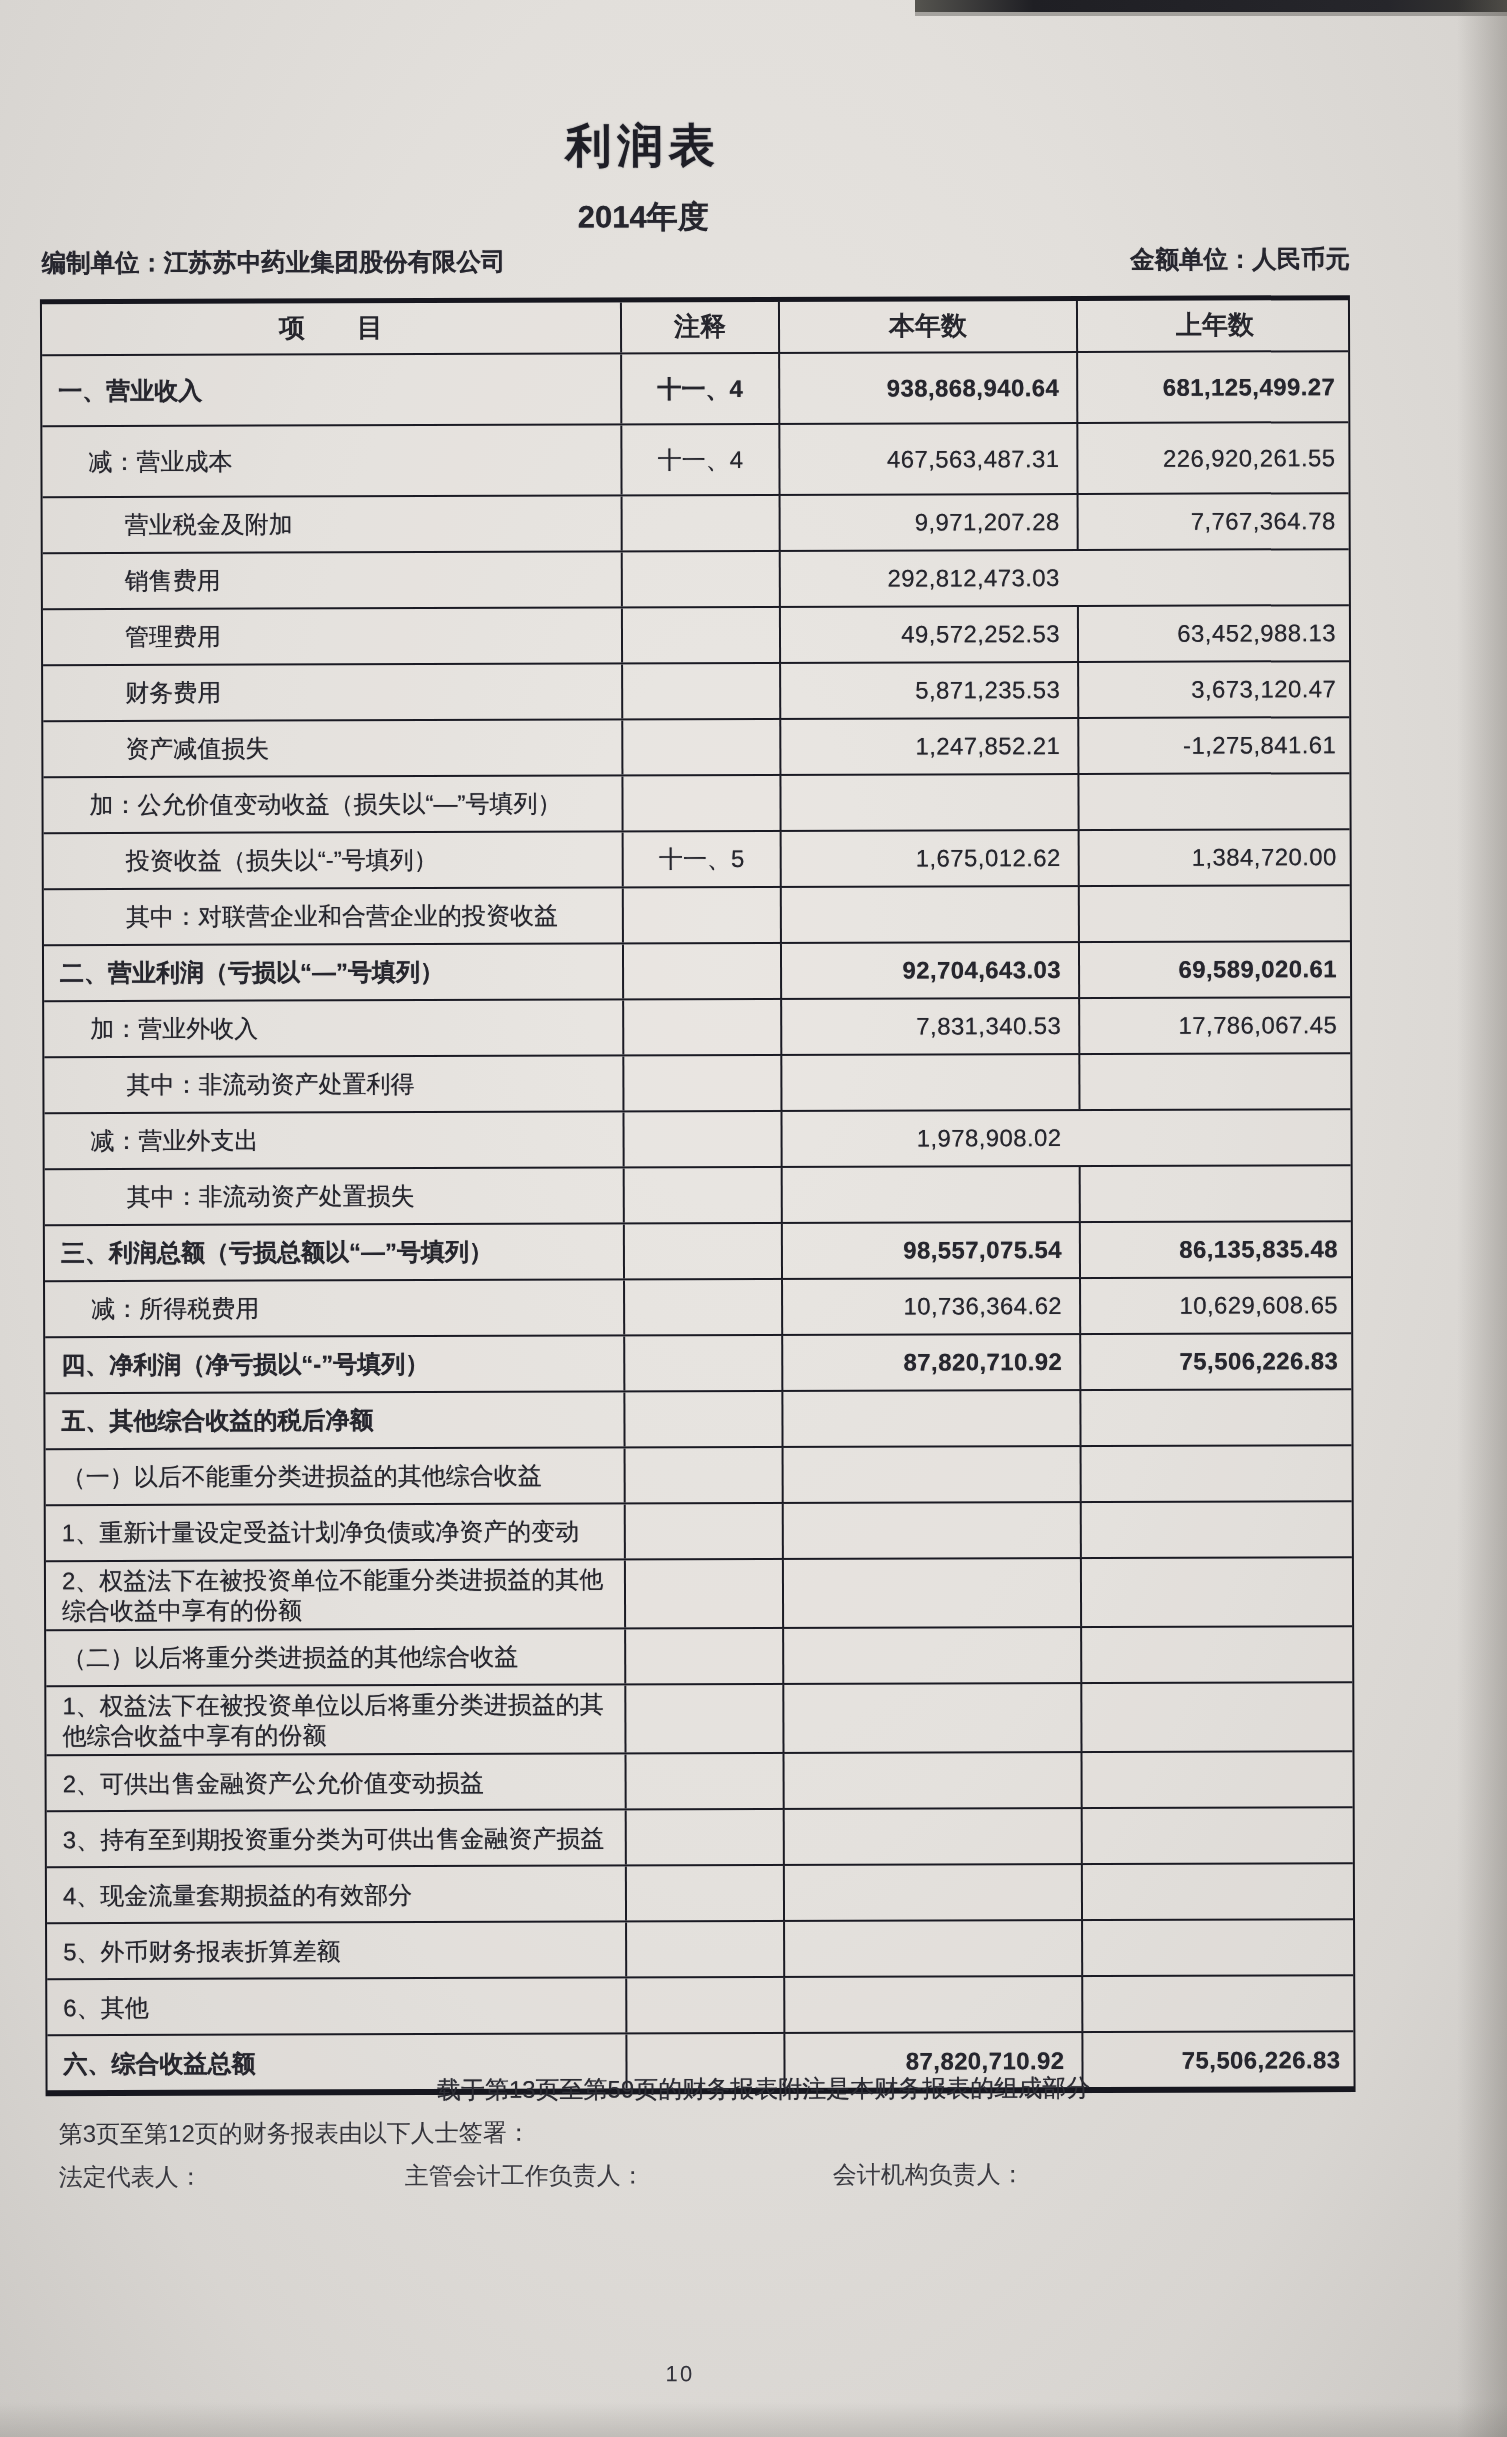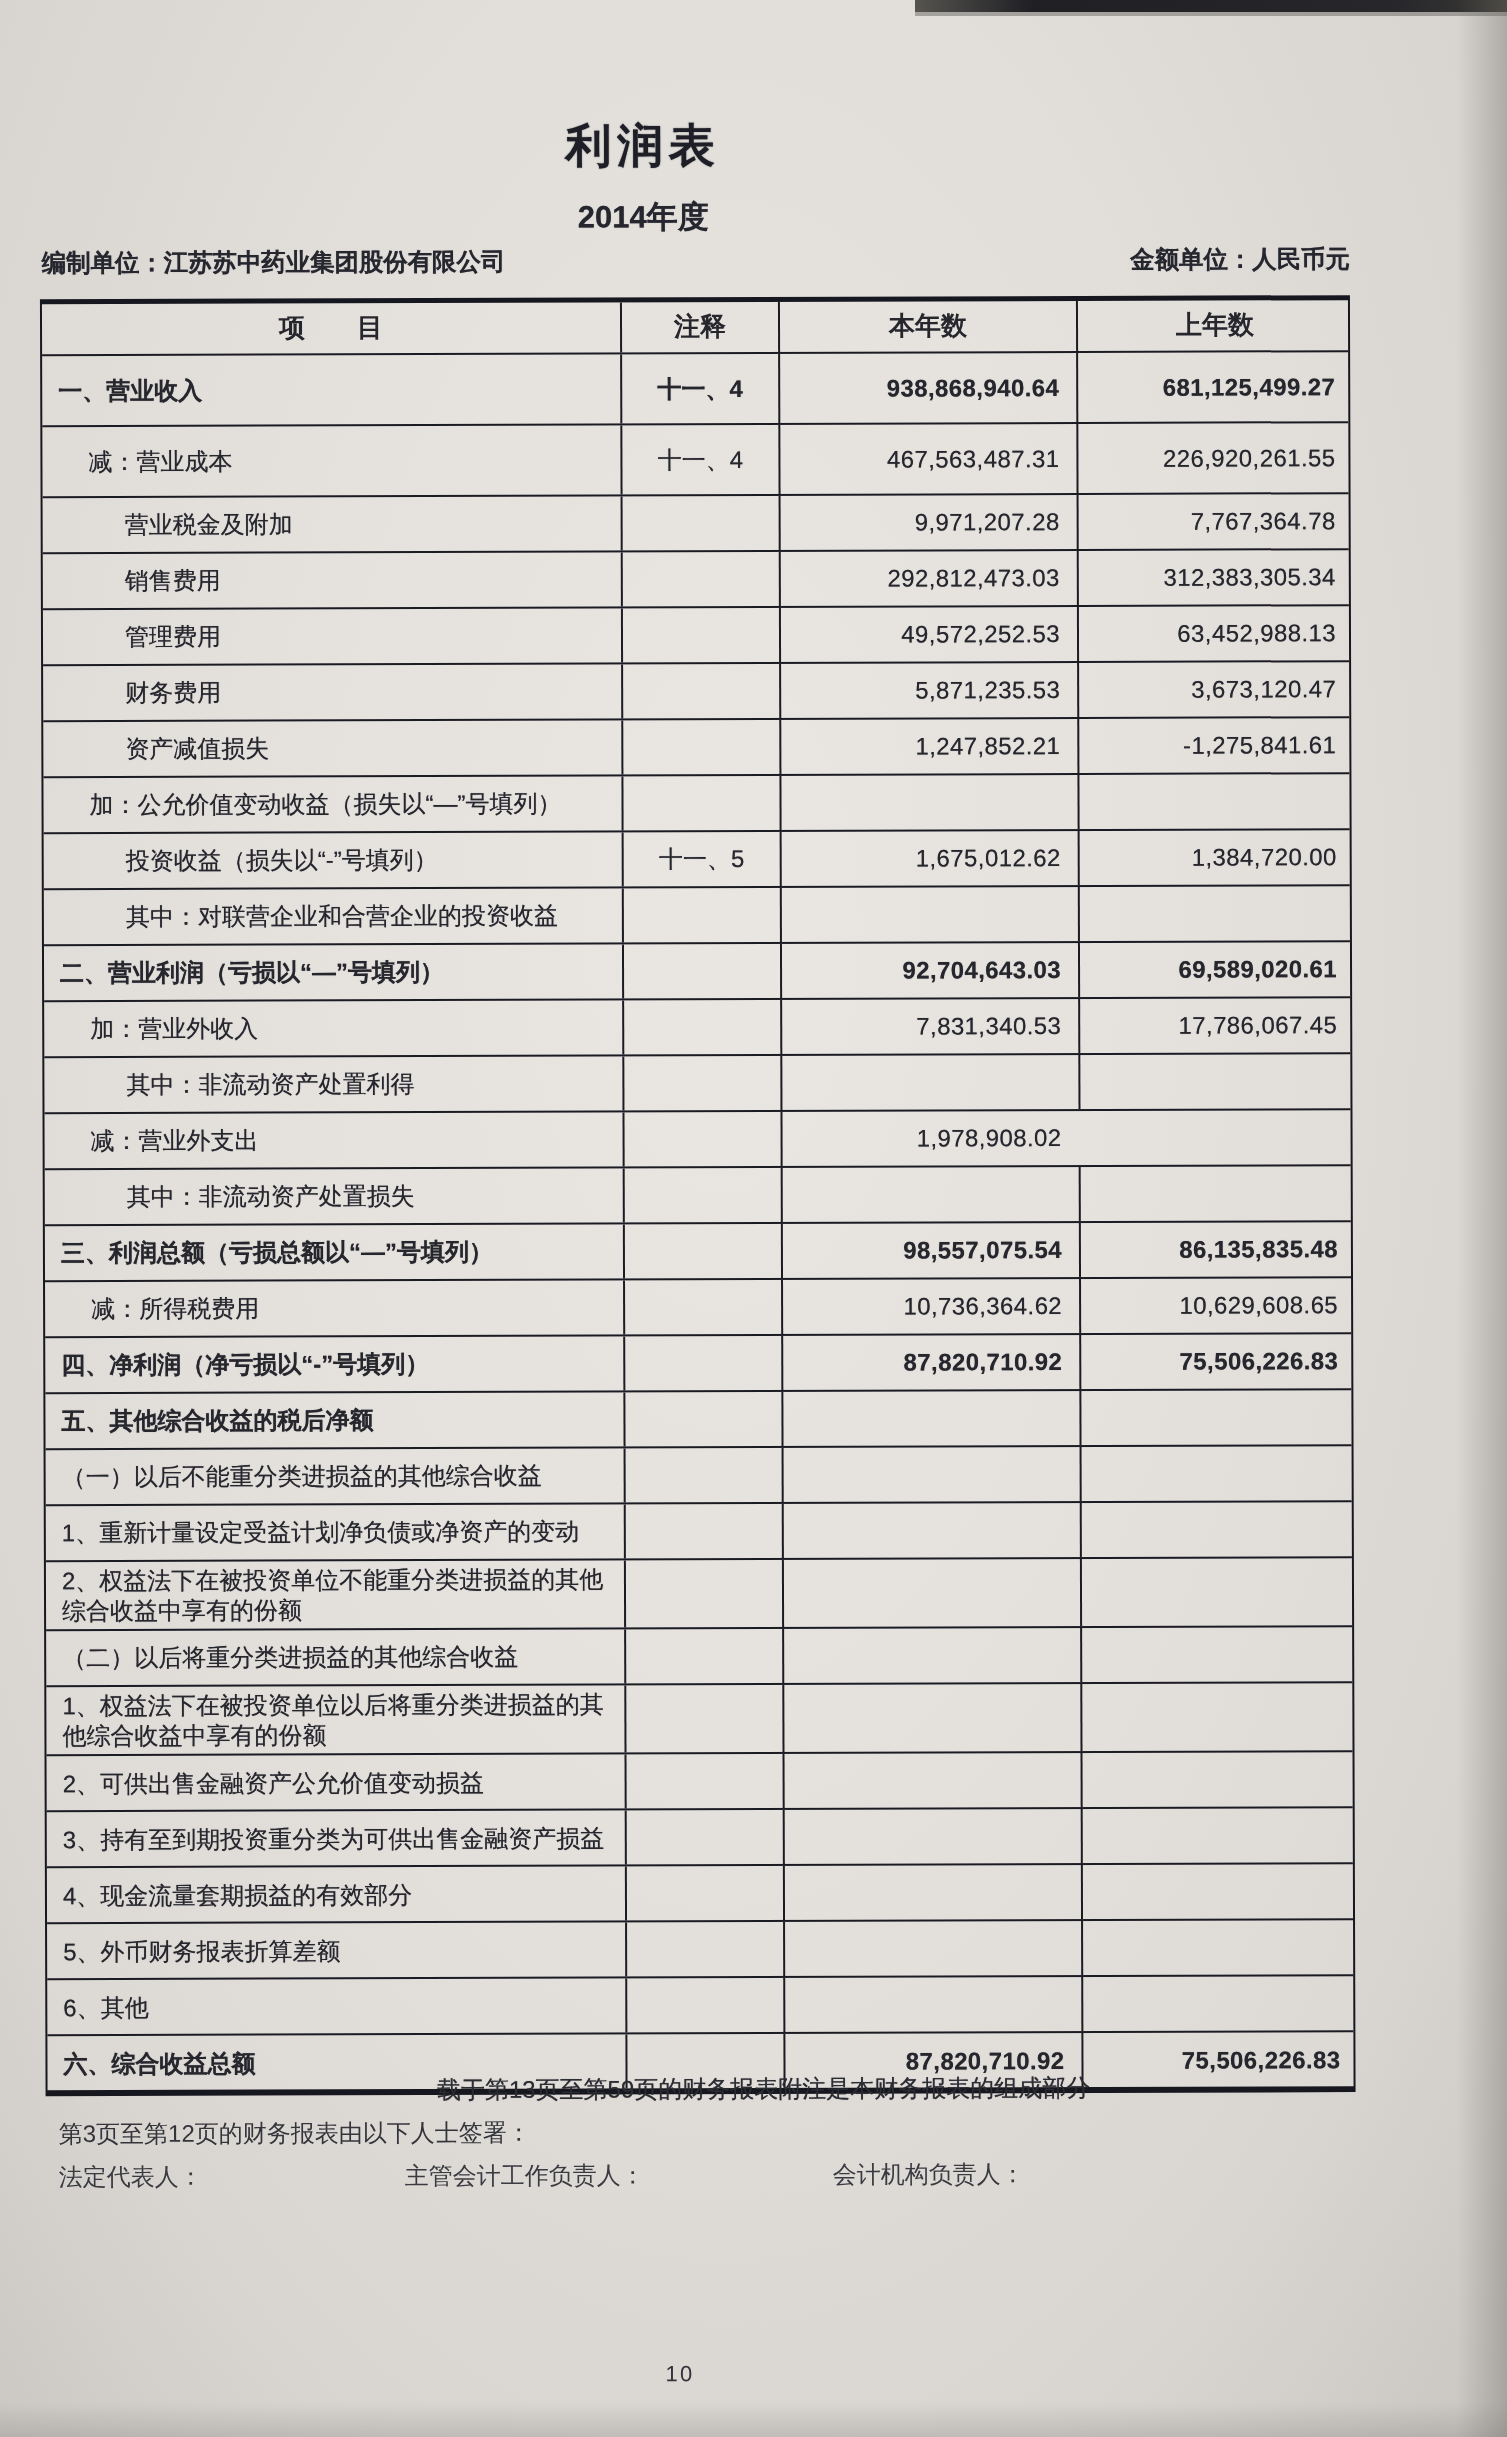--- a/index.html
+++ b/index.html
@@ -94,21 +94,20 @@
         <div class="t-row ind2">
     <div class="cell c-item ink">营业税金及附加</div>
     <div class="cell c-note ink"></div>
     <div class="cell c-cur num ink">9,971,207.28</div>
     <div class="cell c-prior num ink">7,767,364.78</div>
   </div>
         <div class="t-row ind2">
     <div class="cell c-item ink">销售费用</div>
     <div class="cell c-note ink"></div>
     <div class="cell c-cur num ink">292,812,473.03</div>
-    <div class="cell c-prior num ink">312,383,305.34</div>
   </div>
         <div class="t-row ind2">
     <div class="cell c-item ink">管理费用</div>
     <div class="cell c-note ink"></div>
     <div class="cell c-cur num ink">49,572,252.53</div>
     <div class="cell c-prior num ink">63,452,988.13</div>
   </div>
         <div class="t-row ind2">
     <div class="cell c-item ink">财务费用</div>
     <div class="cell c-note ink"></div>

